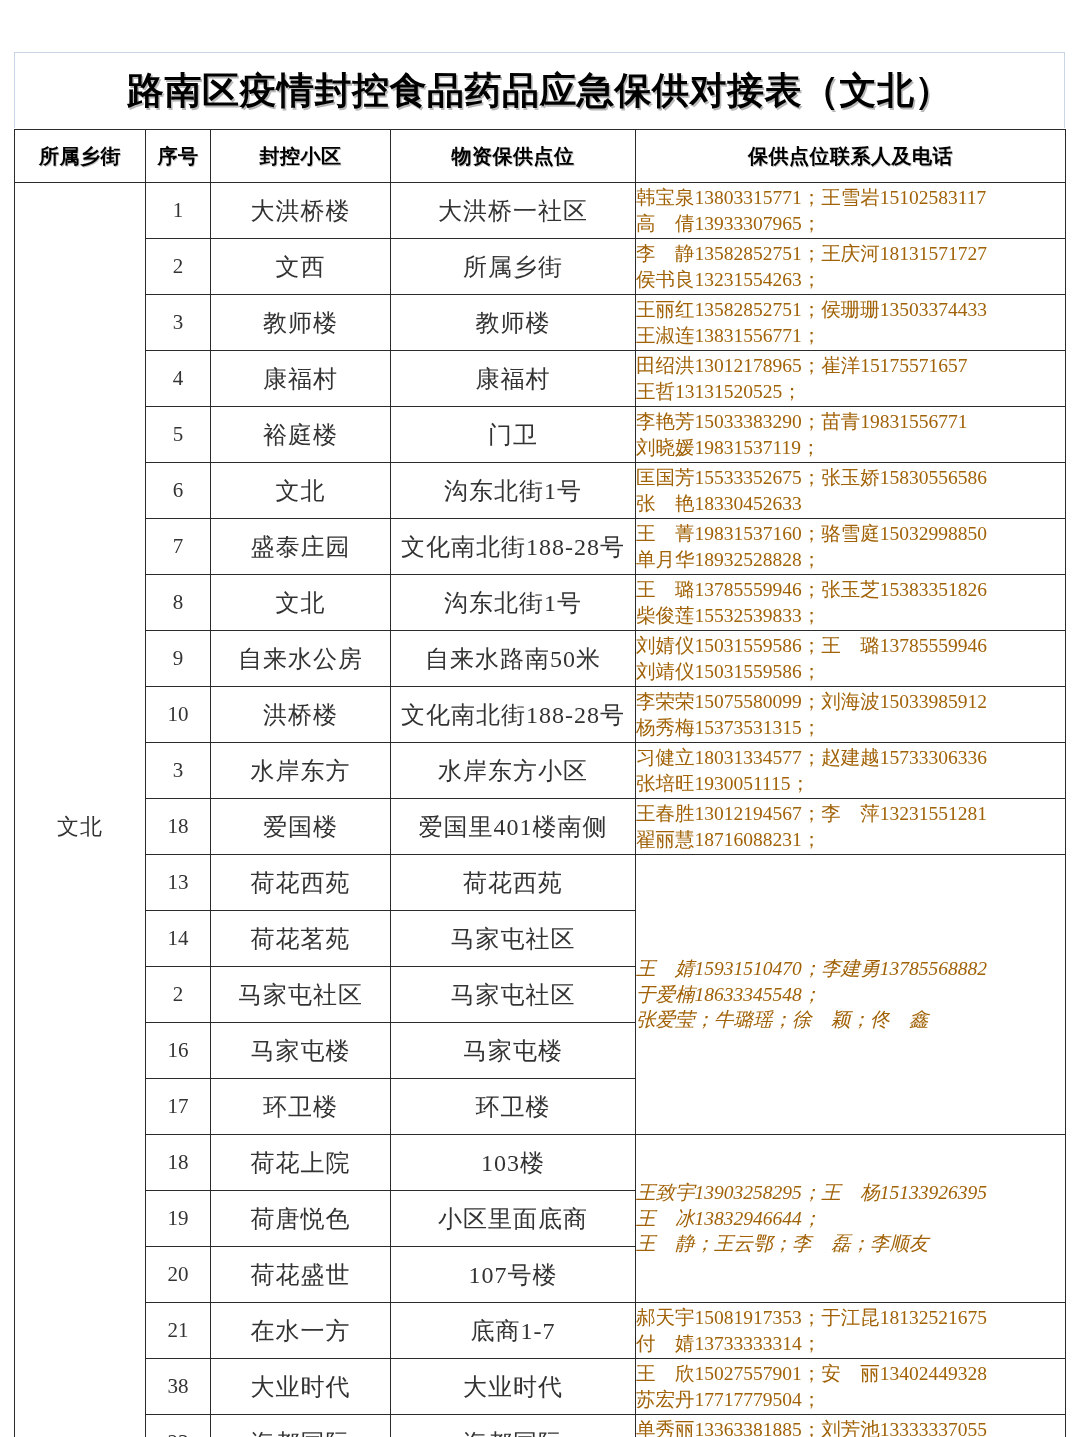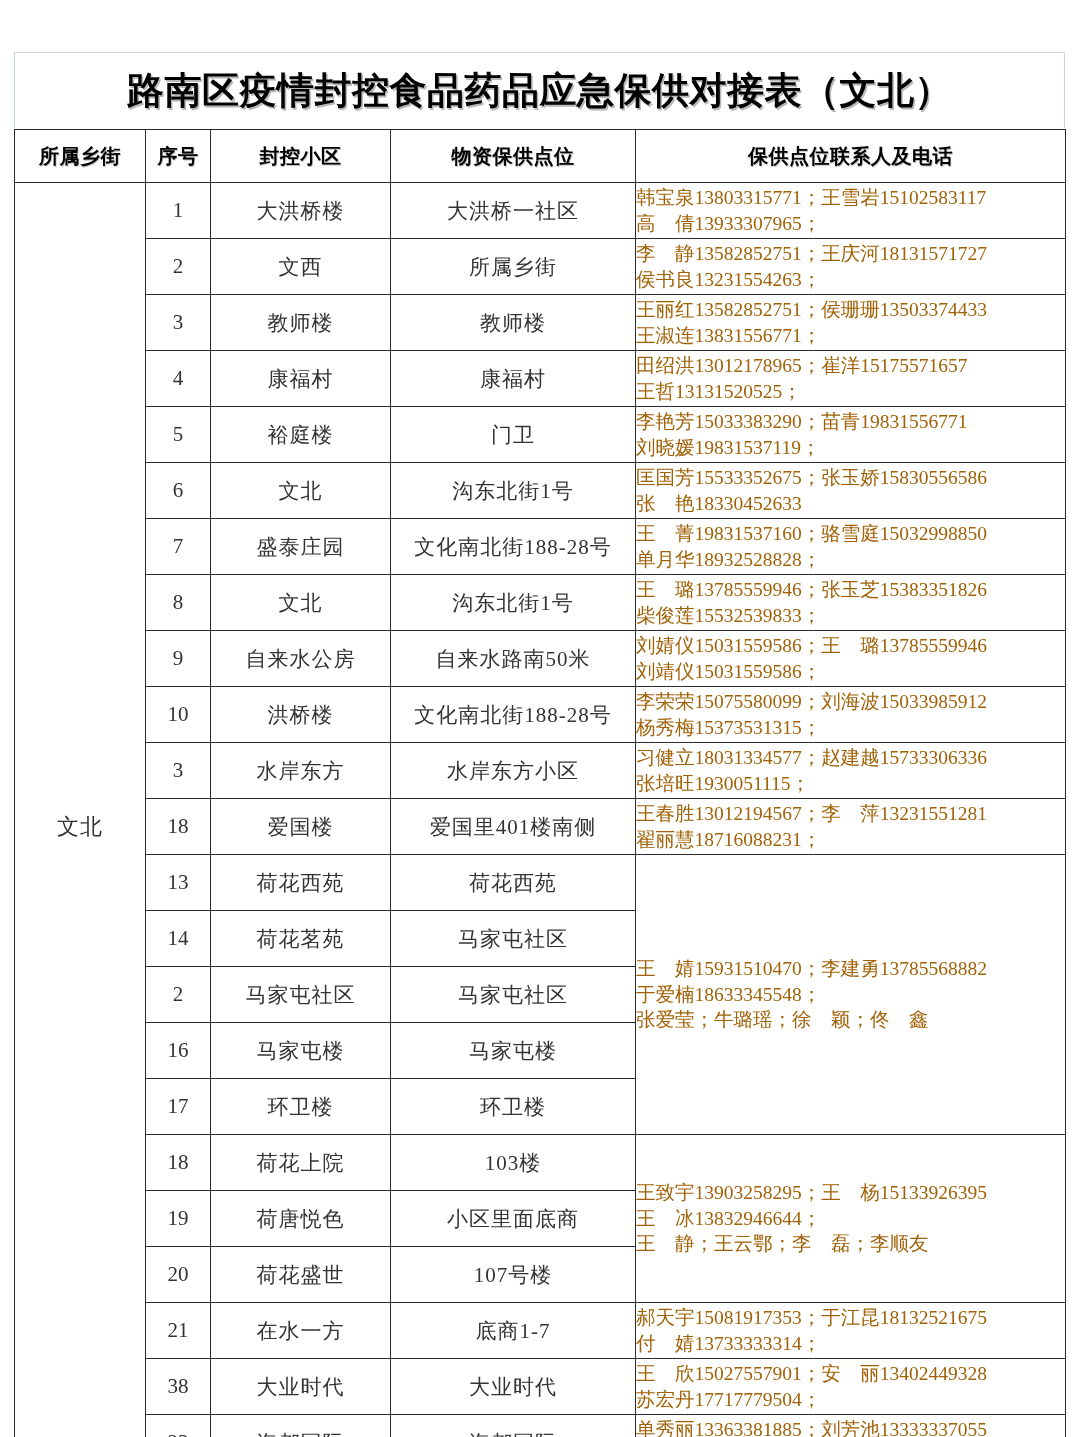--- a/index.html
+++ b/index.html
@@ -93,36 +93,37 @@
     letter-spacing: 1px;
   }
   td.idx {
     text-align: center;
     font-size: 21px;
     color: #333333;
     height: 56px;
   }
   td.zone, td.point {
     text-align: center;
-    font-size: 21px;
+    font-size: 24px;
     color: #333333;
     letter-spacing: 1px;
     white-space: nowrap;
   }
   td.contact {
     text-align: left;
     font-size: 19.5px;
     color: #a16207;
     line-height: 1.33;
     padding: 3px 4px 3px 7px;
     white-space: pre-line;
     letter-spacing: 0px;
   }
   td.contact.merged {
     vertical-align: middle;
+    font-style: italic;
   }
 </style>
 </head>
 <body>
 
 <div class="page">
 
   <div class="title-band">
     <div class="title-text">路南区疫情封控食品药品应急保供对接表（文北）</div>
   </div>

